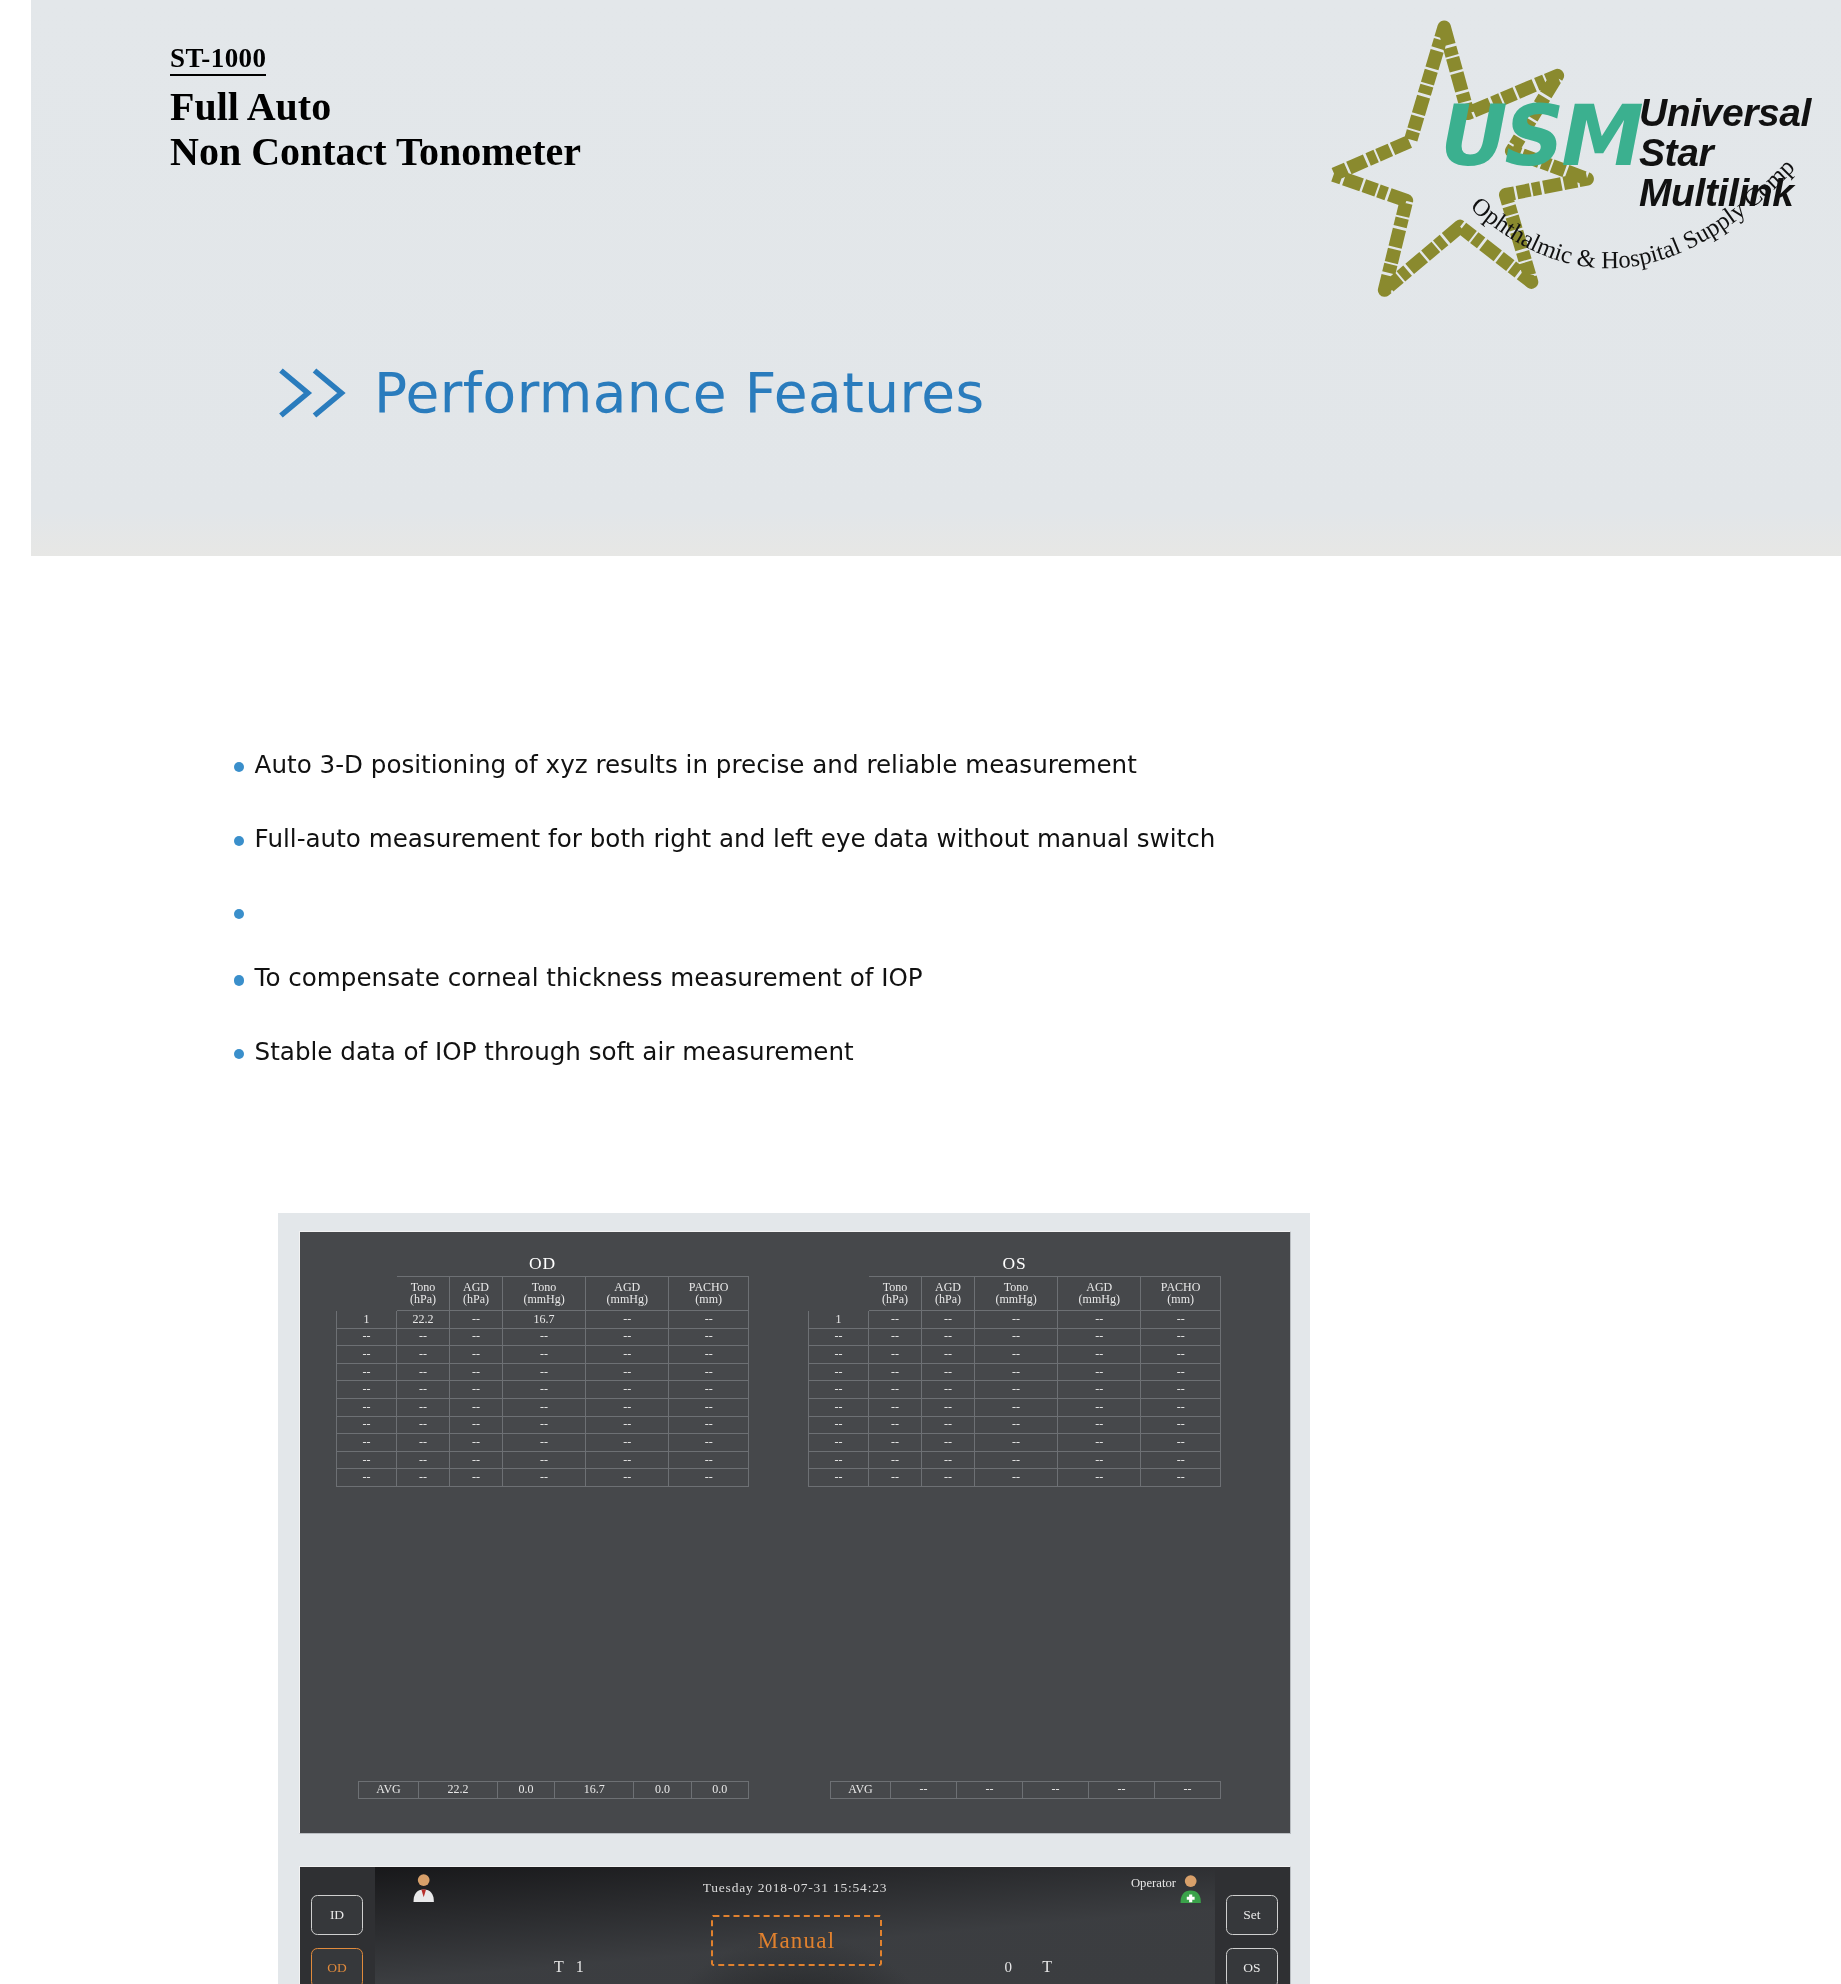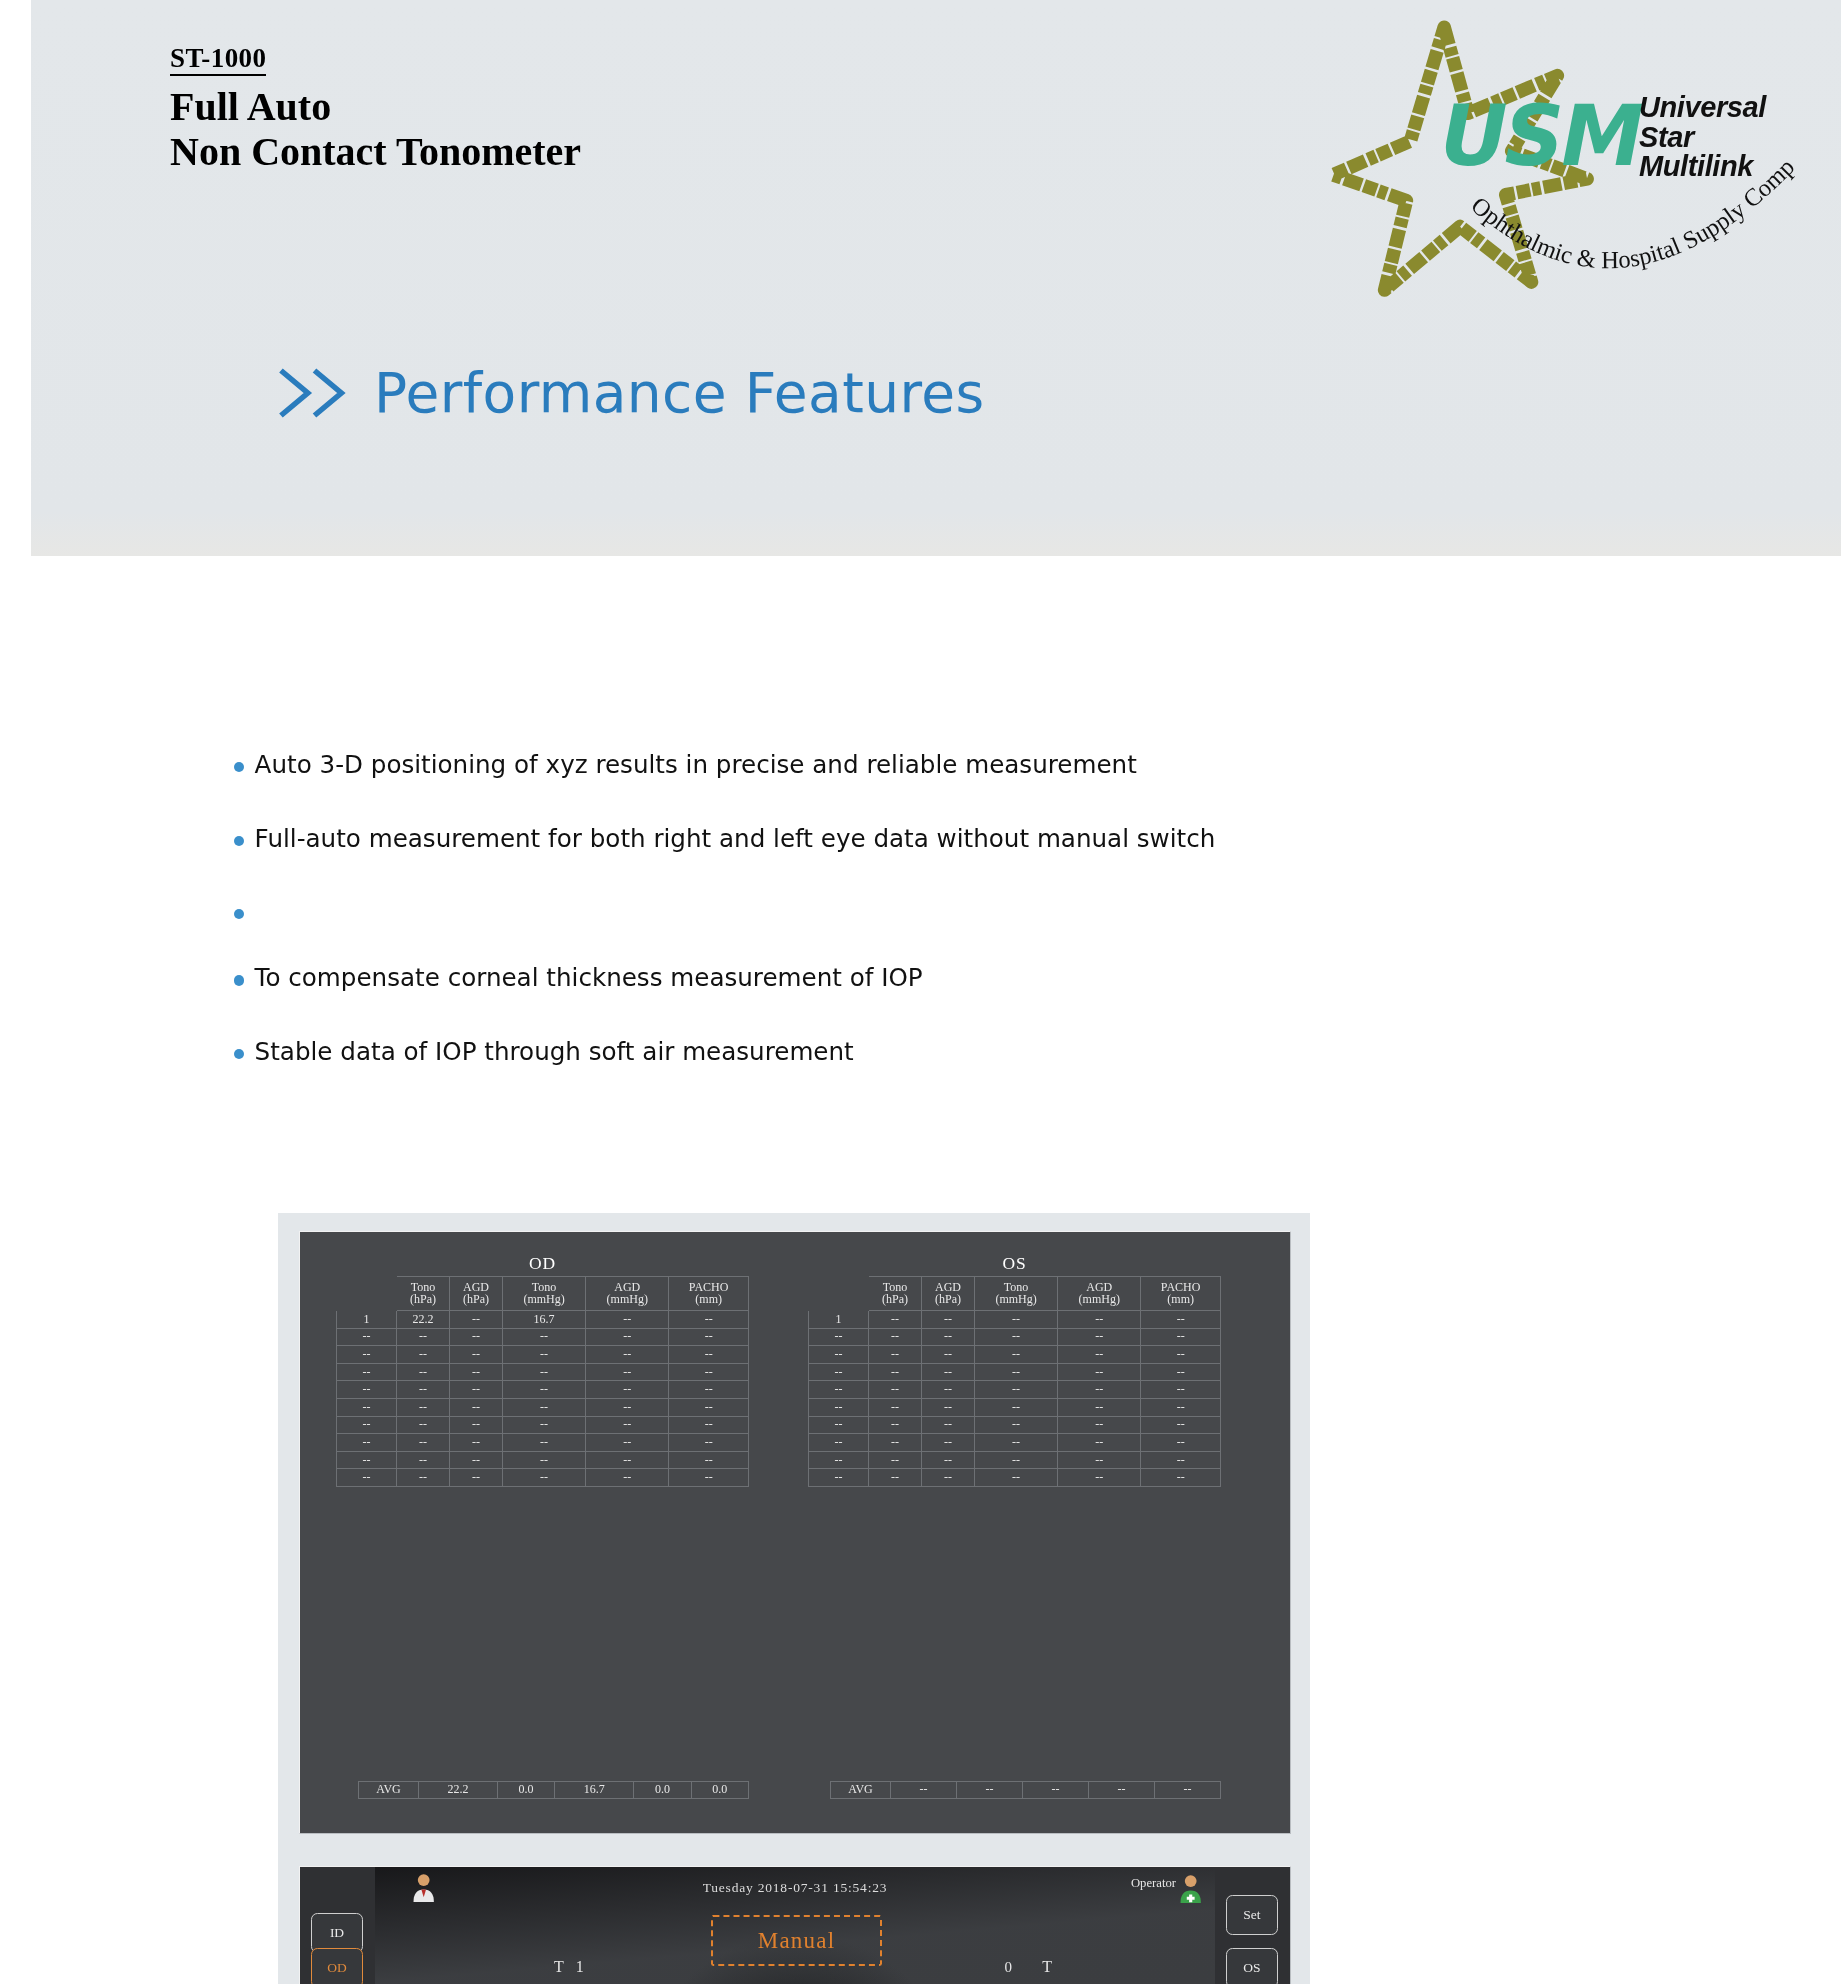--- a/index.html
+++ b/index.html
@@ -38,21 +38,21 @@
     width: 476px; height: 310px;
   }
   .usm-star { position: absolute; left: 0; top: 8px; width: 286px; height: 278px; }
   .usm-wordmark {
     position: absolute; left: 115px; top: 84px; width: 222px; height: 87px;
   }
   .usm-sub {
     position: absolute; left: 314px; top: 81px;
     font-family: "Liberation Sans", sans-serif;
     font-style: italic; font-weight: 700; color: #111;
-    font-size: 29px; line-height: 1.02; letter-spacing: -0.4px;
+    font-size: 39px; line-height: 1.02; letter-spacing: -0.4px;
   }
   .usm-arc { position: absolute; left: 131px; top: 131px; width: 345px; height: 167px; }
 
   
   .section-head {
     position: absolute; left: 246px; top: 361px;
     display: flex; align-items: center; gap: 22px;
   }
   .chev { display: block; }
   .section-title {
@@ -516,21 +516,21 @@
       <path d="M26 42 L32 62 L38 42 Z" fill="#b8302c"></path>
     </svg>
     <div class="operator-label">Operator</div>
     <svg class="operator-icon" viewBox="0 0 64 74">
       <circle cx="32" cy="18" r="15" fill="#d8a06a"></circle>
       <path d="M6 74 Q6 42 32 42 Q58 42 58 74 Z" fill="#3aa24a"></path>
       <path d="M28 52 h8 v6 h6 v8 h-6 v6 h-8 v-6 h-6 v-8 h6 z" fill="#fff"></path>
     </svg>
 
     <div class="side-col left">
-      <div class="sq-btn" style="left:11px; top:46px;text-align:center;">ID</div>
+      <div class="sq-btn" style="left:11px; top:28px;text-align:center;">ID</div>
       <div class="sq-btn active" style="left:11px; top:81px;">OD</div>
 
     </div>
 
     <div class="side-col right">
       <div class="sq-btn" style="left:11px; top:28px;">Set</div>
       <div class="sq-btn" style="left:11px; top:81px;">OS</div>
 
     </div>
 

